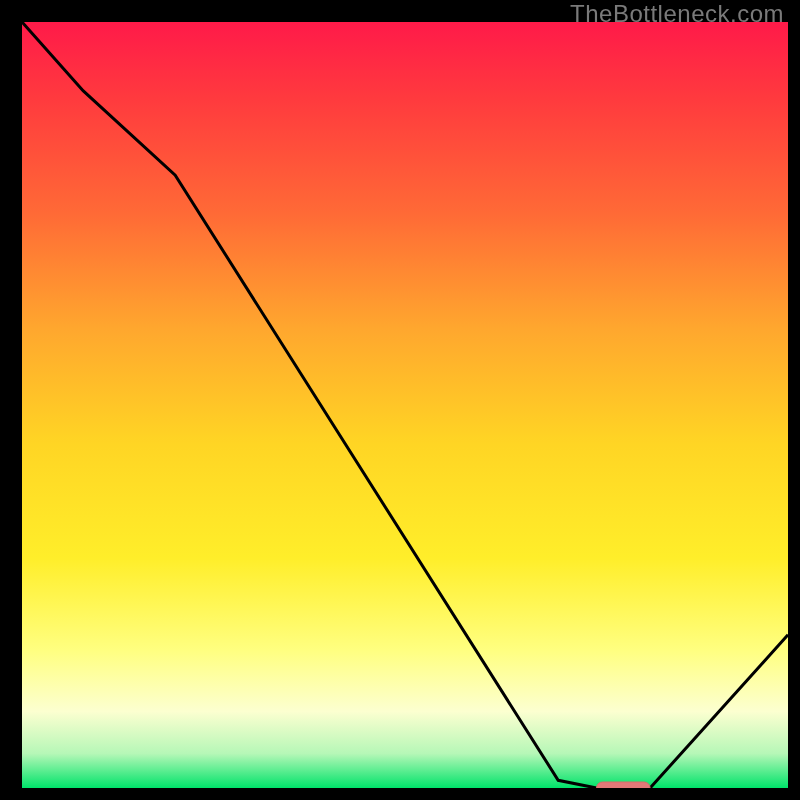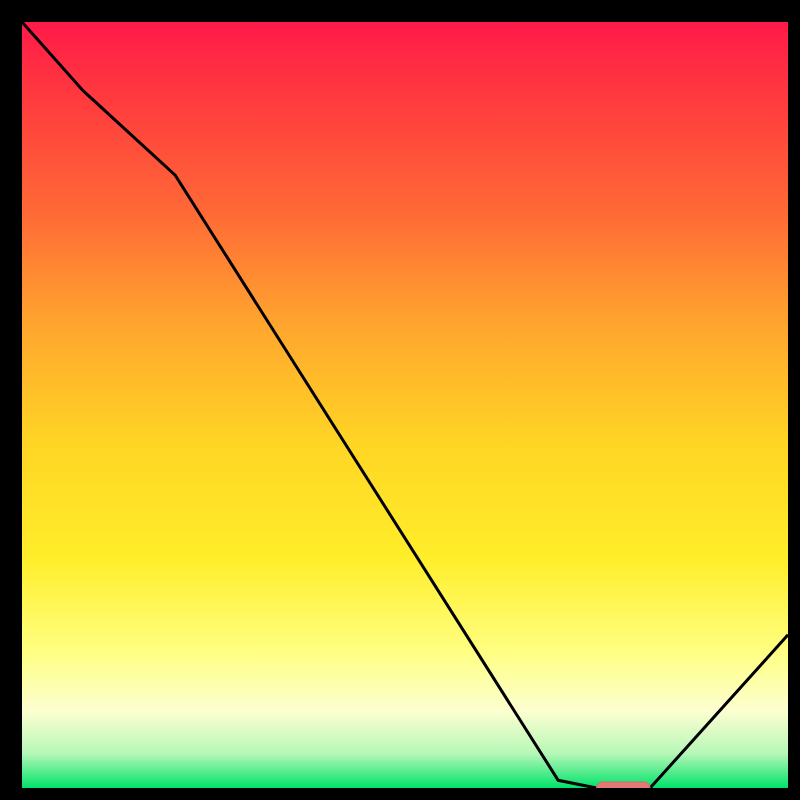--- a/index.html
+++ b/index.html
@@ -30,20 +30,21 @@
     left: 22px;
     top: 22px;
     width: 766px;
     height: 766px;
   }
 </style>
 </head>
 <body>
 
 <div class="stage">
+  <div class="watermark">TheBottleneck.com</div>
   <svg class="chart" viewBox="0 0 766 766">
     <defs>
       <linearGradient id="bg-grad" x1="0" y1="0" x2="0" y2="1">
           <stop offset="0%" stop-color="#ff1a49"></stop>
           <stop offset="10%" stop-color="#ff3a3e"></stop>
           <stop offset="25%" stop-color="#ff6a36"></stop>
           <stop offset="40%" stop-color="#ffa72e"></stop>
           <stop offset="55.00000000000001%" stop-color="#ffd524"></stop>
           <stop offset="70%" stop-color="#ffee2a"></stop>
           <stop offset="82%" stop-color="#ffff80"></stop>

